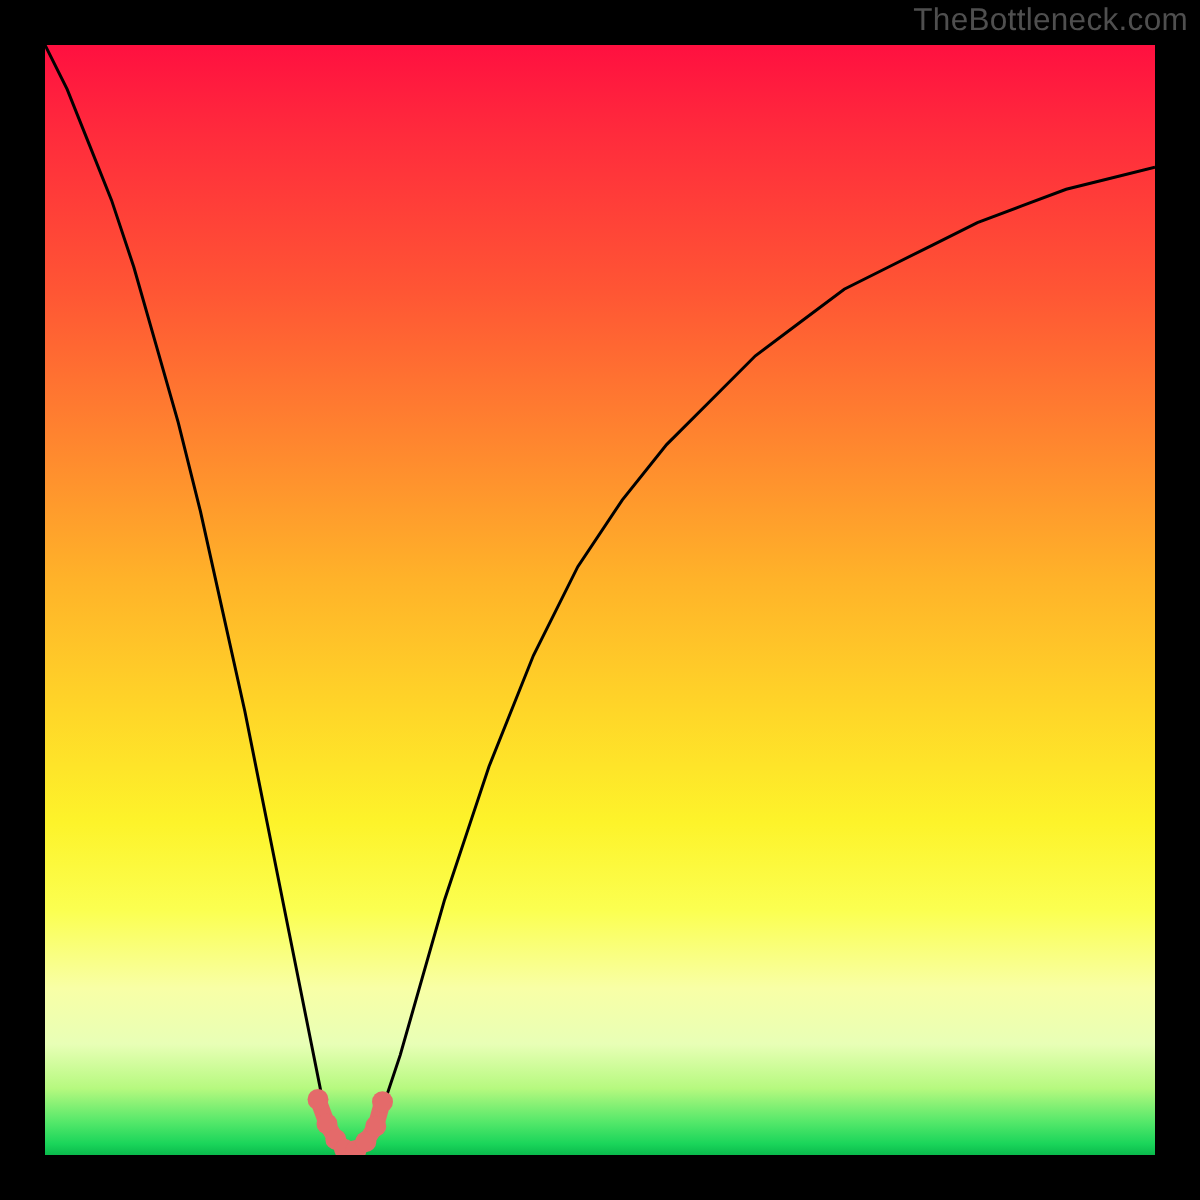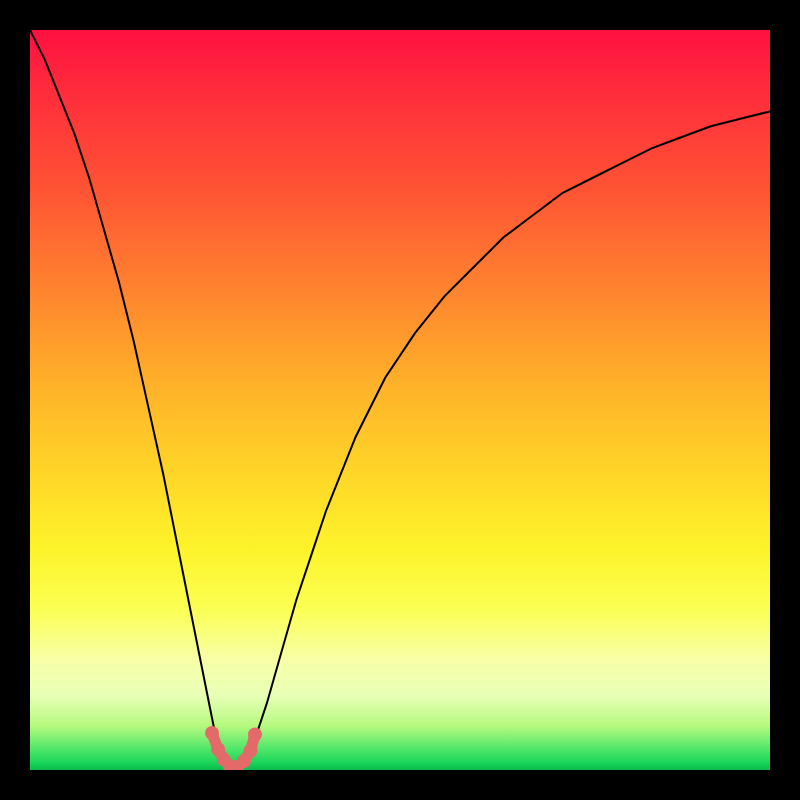--- a/index.html
+++ b/index.html
@@ -78,20 +78,21 @@
     stroke-linecap: round;
   }
   .hl-dot {
     fill: #e46a6a;
   }
 </style>
 </head>
 <body>
 
 <div class="outer">
+  <div class="watermark">TheBottleneck.com</div>
 
   <div class="plot">
     <div class="gradient"></div>
 
     <svg class="curves" viewBox="0 0 740 740" preserveAspectRatio="none">
       <path class="curve-main" d="M0.0 0.0 L14.8 29.6 L29.6 66.6 L44.4 103.6 L59.2 148.0 L74.0 199.8 L88.8 251.6 L103.6 310.8 L118.4 377.4 L133.2 444.0 L148.0 518.0 L162.8 592.0 L177.6 666.0 L185.0 703.0 L192.4 725.2 L199.8 736.3 L207.2 740.0 L214.6 732.6 L222.0 717.8 L236.8 673.4 L251.6 621.6 L266.4 569.8 L281.2 525.4 L296.0 481.0 L325.6 407.0 L355.2 347.8 L384.8 303.4 L414.4 266.4 L444.0 236.8 L473.6 207.2 L503.2 185.0 L532.8 162.8 L562.4 148.0 L592.0 133.2 L621.6 118.4 L651.2 107.3 L680.8 96.2 L710.4 88.8 L740.0 81.4"></path>
       <path class="hl-line" d="M182.0 703.0 L188.0 719.3 L193.9 729.6 L199.8 736.3 L207.2 737.0 L213.9 731.1 L220.5 720.8 L225.0 704.5"></path>
       <g id="hl-dots">
           <circle cx="182.0" cy="703.0" r="7" class="hl-dot"></circle>
           <circle cx="188.0" cy="719.3" r="7" class="hl-dot"></circle>

